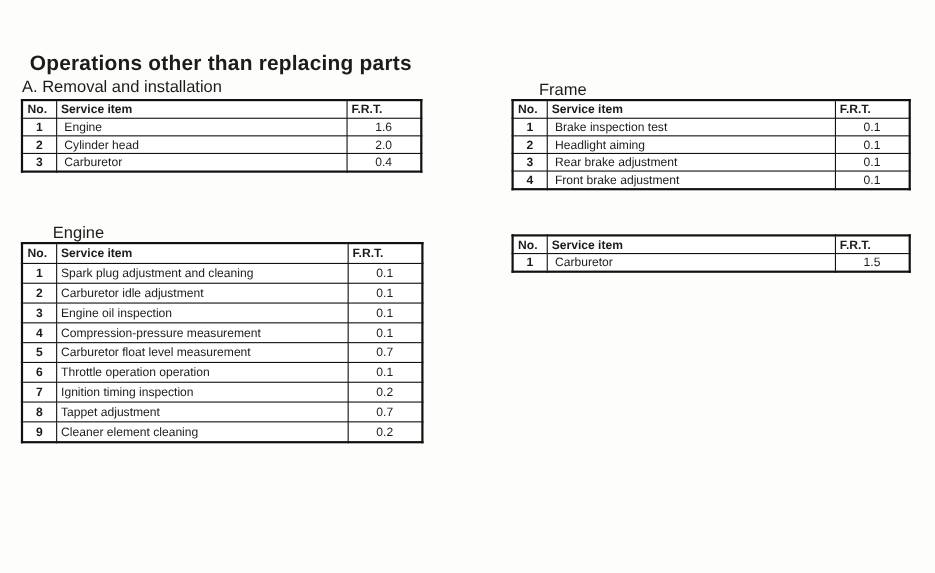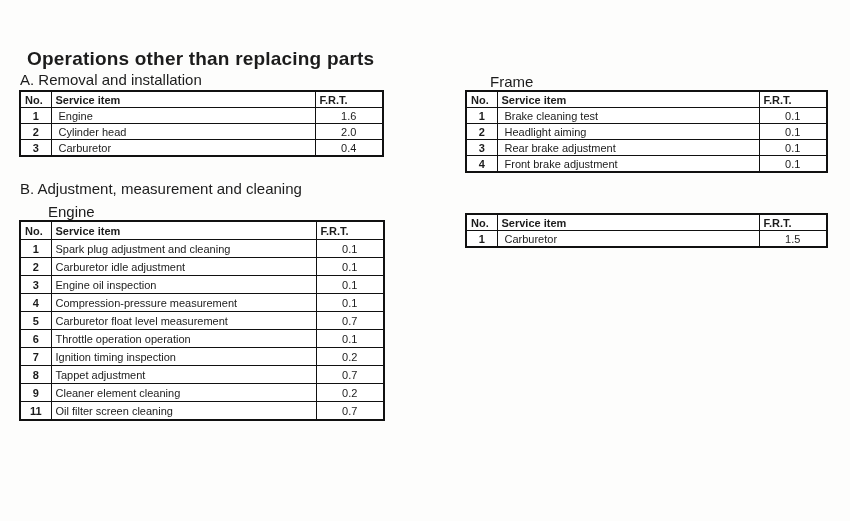--- a/index.html
+++ b/index.html
@@ -105,42 +105,41 @@
     <thead>
       <tr>
         <th>No.</th>
         <th>Service item</th>
         <th>F.R.T.</th>
       </tr>
     </thead>
     <tbody>
         <tr>
           <td class="col-no">1</td>
-          <td class="col-item">Brake cleaning test</td>
+          <td class="col-item">Brake inspection test</td>
           <td class="col-frt">0.1</td>
         </tr>
         <tr>
           <td class="col-no">2</td>
           <td class="col-item">Headlight aiming</td>
           <td class="col-frt">0.1</td>
         </tr>
         <tr>
           <td class="col-no">3</td>
           <td class="col-item">Rear brake adjustment</td>
           <td class="col-frt">0.1</td>
         </tr>
         <tr>
           <td class="col-no">4</td>
           <td class="col-item">Front brake adjustment</td>
           <td class="col-frt">0.1</td>
         </tr>
       </tbody>
   </table>
 
-  <div class="section-label label-b">B. Adjustment, measurement and cleaning</div>
   <div class="section-label label-engine">Engine</div>
   <table class="svc-table t-b">
     <colgroup>
         <col class="c-no">
         <col class="c-item">
         <col class="c-frt">
       </colgroup>
     <thead>
       <tr>
         <th>No.</th>
@@ -187,25 +186,20 @@
         <tr>
           <td class="col-no">8</td>
           <td class="col-item">Tappet adjustment</td>
           <td class="col-frt">0.7</td>
         </tr>
         <tr>
           <td class="col-no">9</td>
           <td class="col-item">Cleaner element cleaning</td>
           <td class="col-frt">0.2</td>
         </tr>
-        <tr>
-          <td class="col-no">11</td>
-          <td class="col-item">Oil filter screen cleaning</td>
-          <td class="col-frt">0.7</td>
-        </tr>
       </tbody>
   </table>
 
   <div class="section-label label-c">C. Overhaul</div>
   <table class="svc-table t-c">
     <colgroup>
         <col class="c-no">
         <col class="c-item">
         <col class="c-frt">
       </colgroup>

